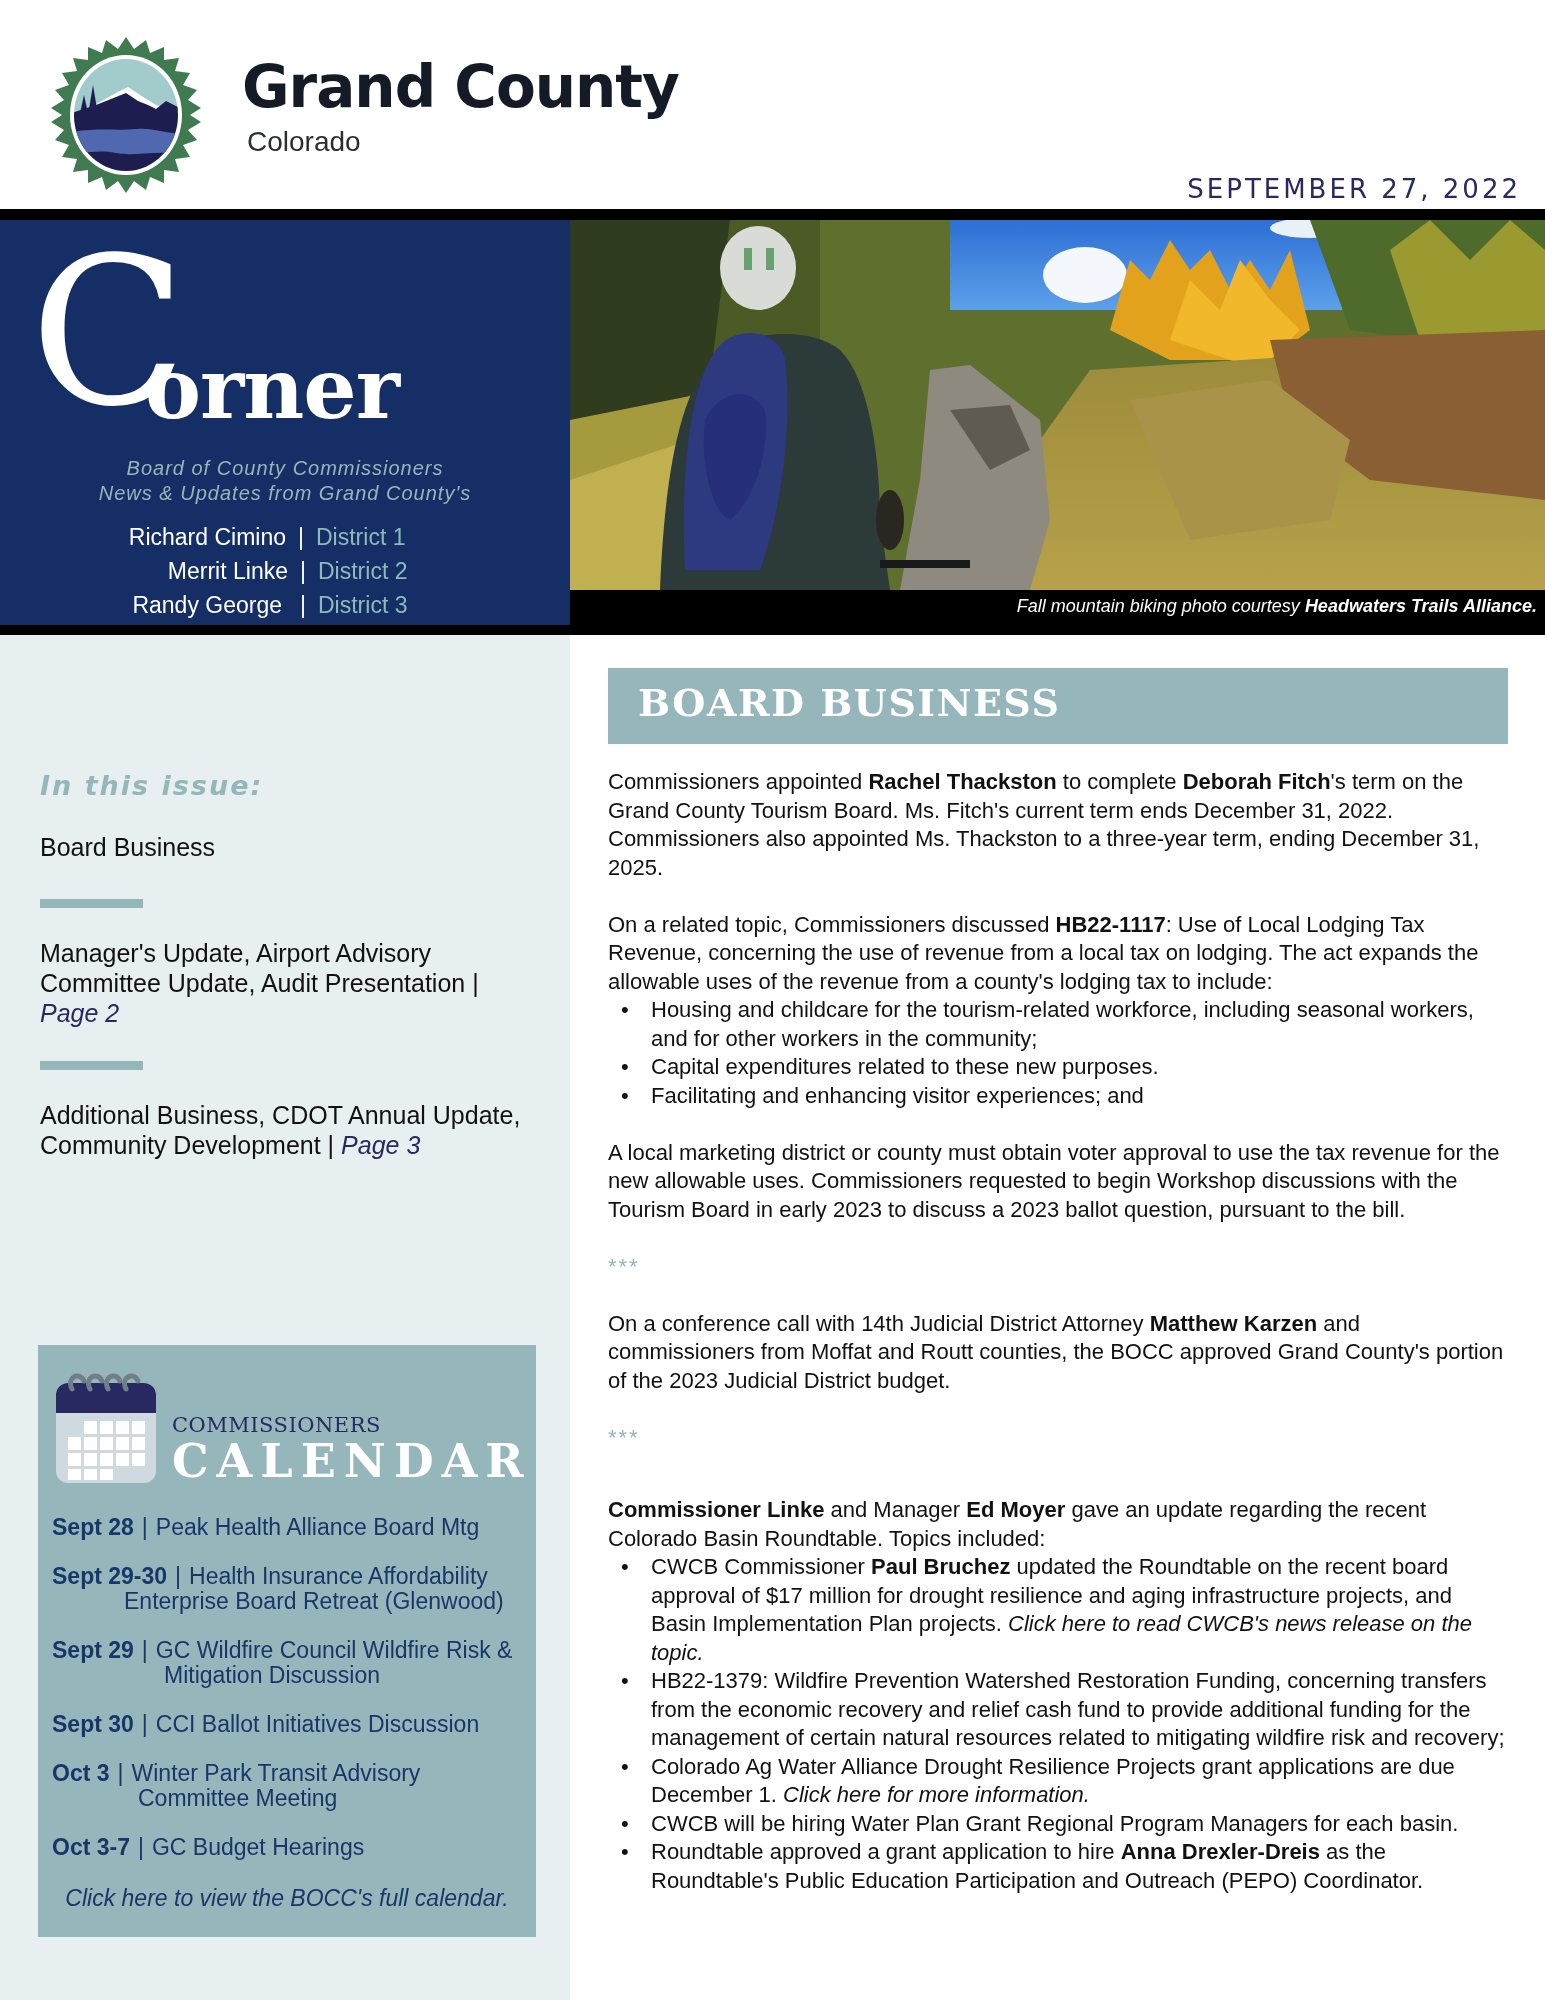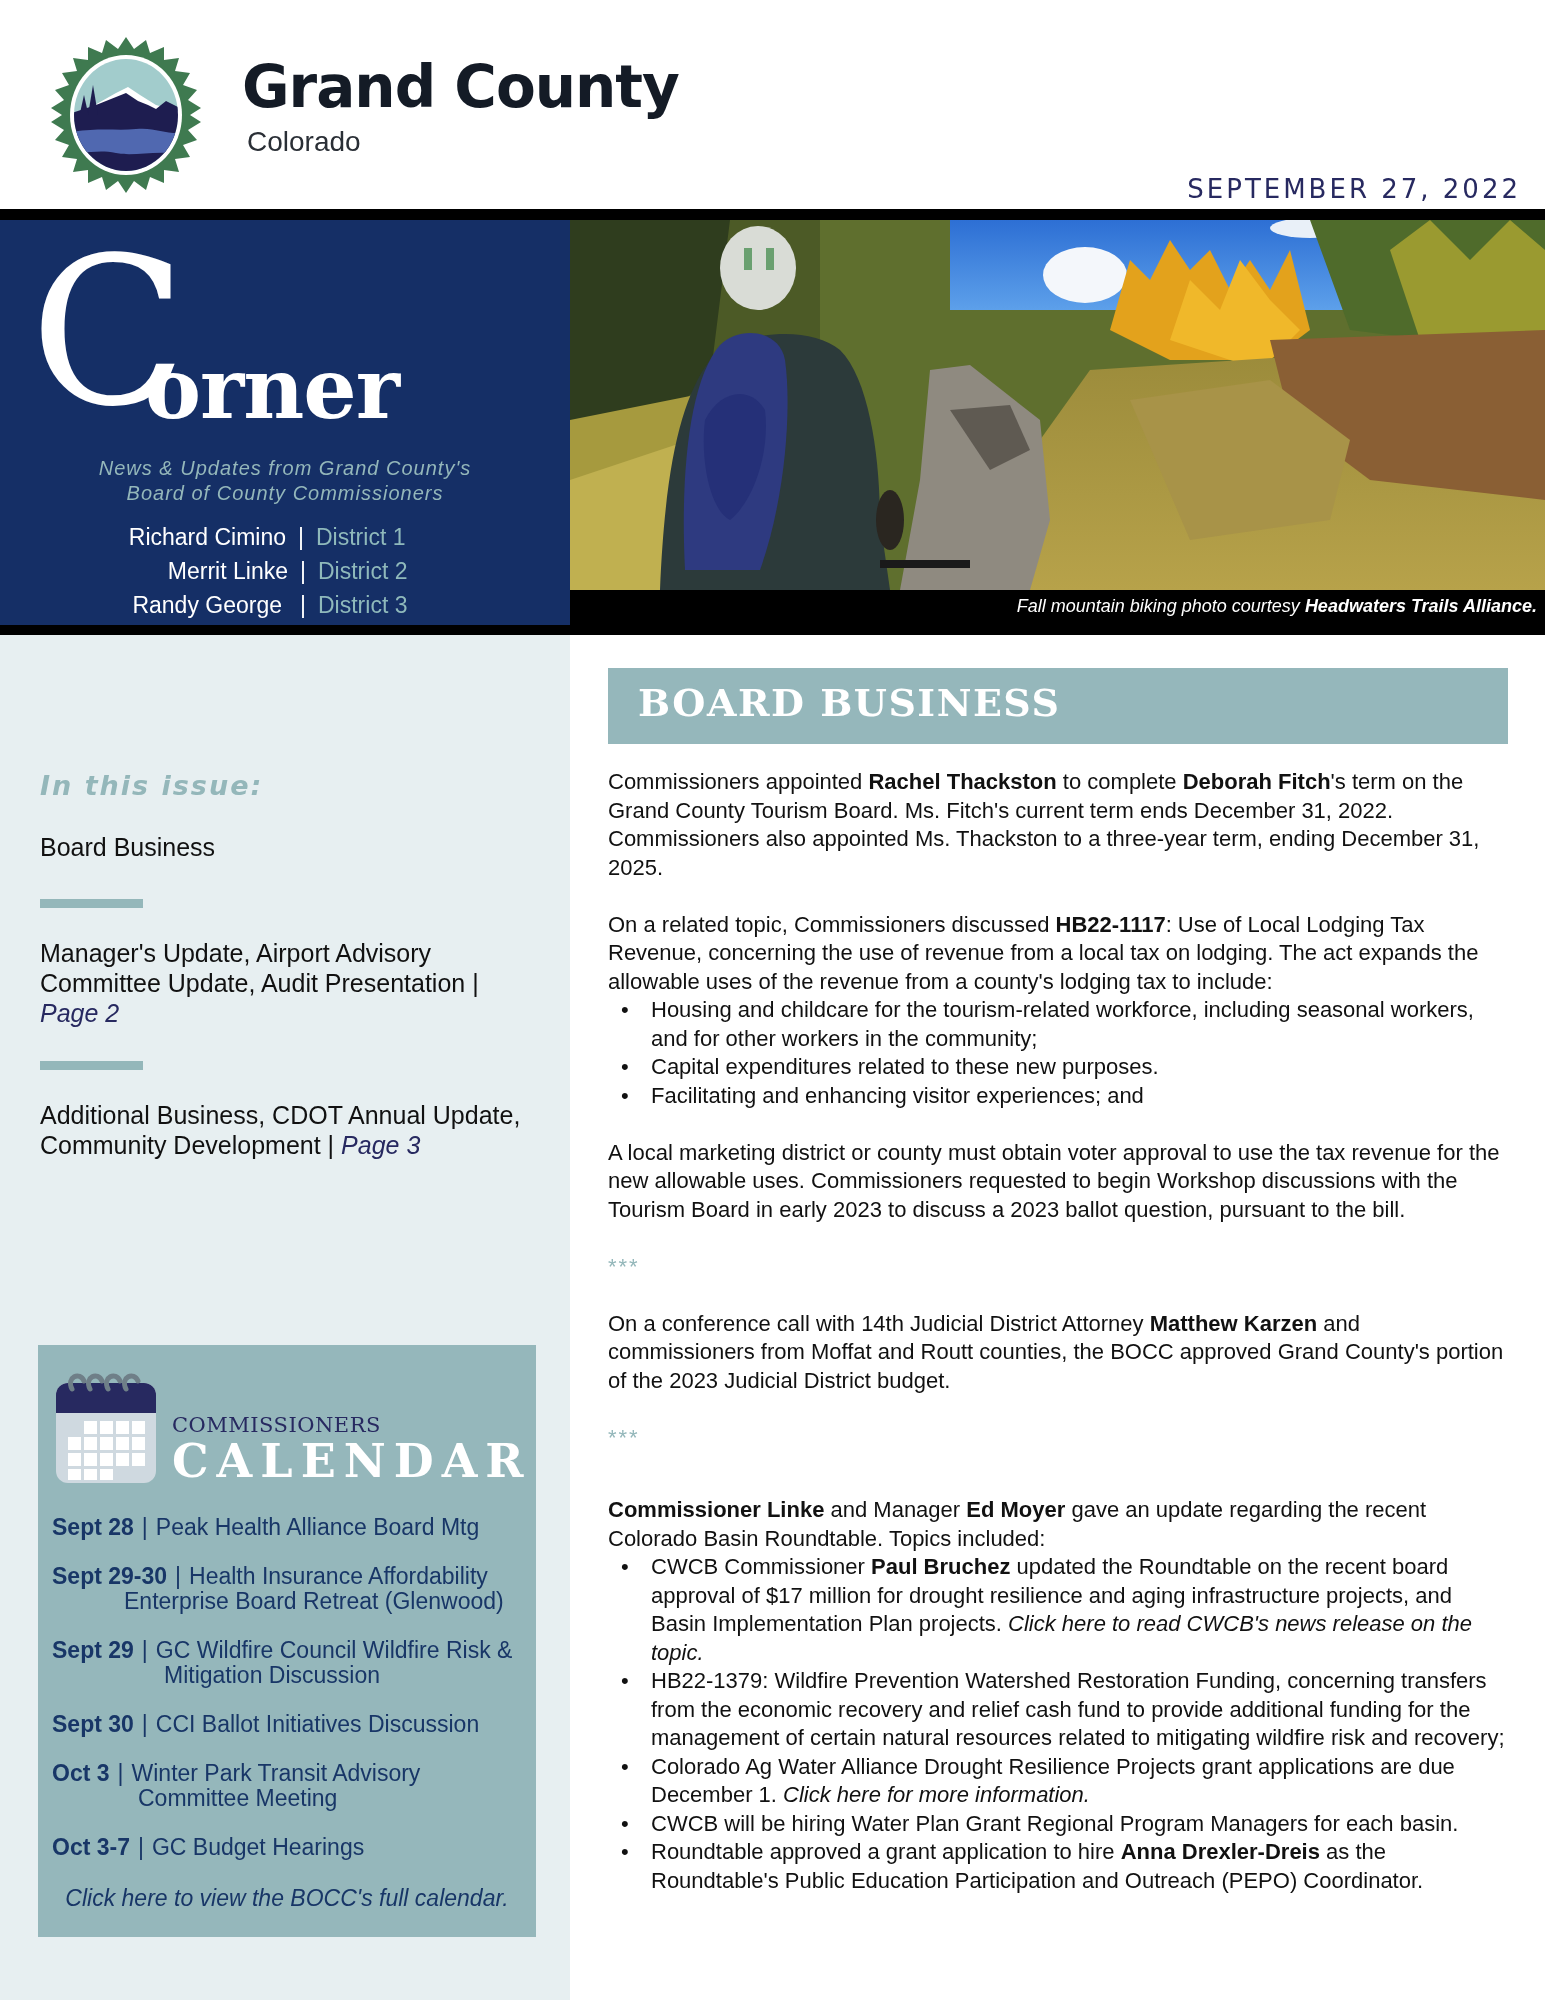--- a/index.html
+++ b/index.html
@@ -93,22 +93,22 @@
   <div class="brand-title">Grand County</div>
   <div class="brand-sub">Colorado</div>
   <div class="issue-date">SEPTEMBER 27, 2022</div>
 </div>
 <div class="top-rule"></div>
 
 <div class="masthead">
   <div class="mh-big-c">C</div>
   <div class="mh-corner">orner</div>
   <div class="mh-tagline">
+    <div>Board of County Commissioners</div>
     <div>News &amp; Updates from Grand County's</div>
-    <div>Board of County Commissioners</div>
   </div>
   <div class="mh-roster">
     <div class="roster-row">
       <span class="roster-name">Richard Cimino</span>
       <span class="roster-sep">|</span>
       <span class="roster-district">District 1</span>
     </div>
     <div class="roster-row">
       <span class="roster-name" style="right:282px">Merrit Linke</span>
       <span class="roster-sep" style="left:300px">|</span>

